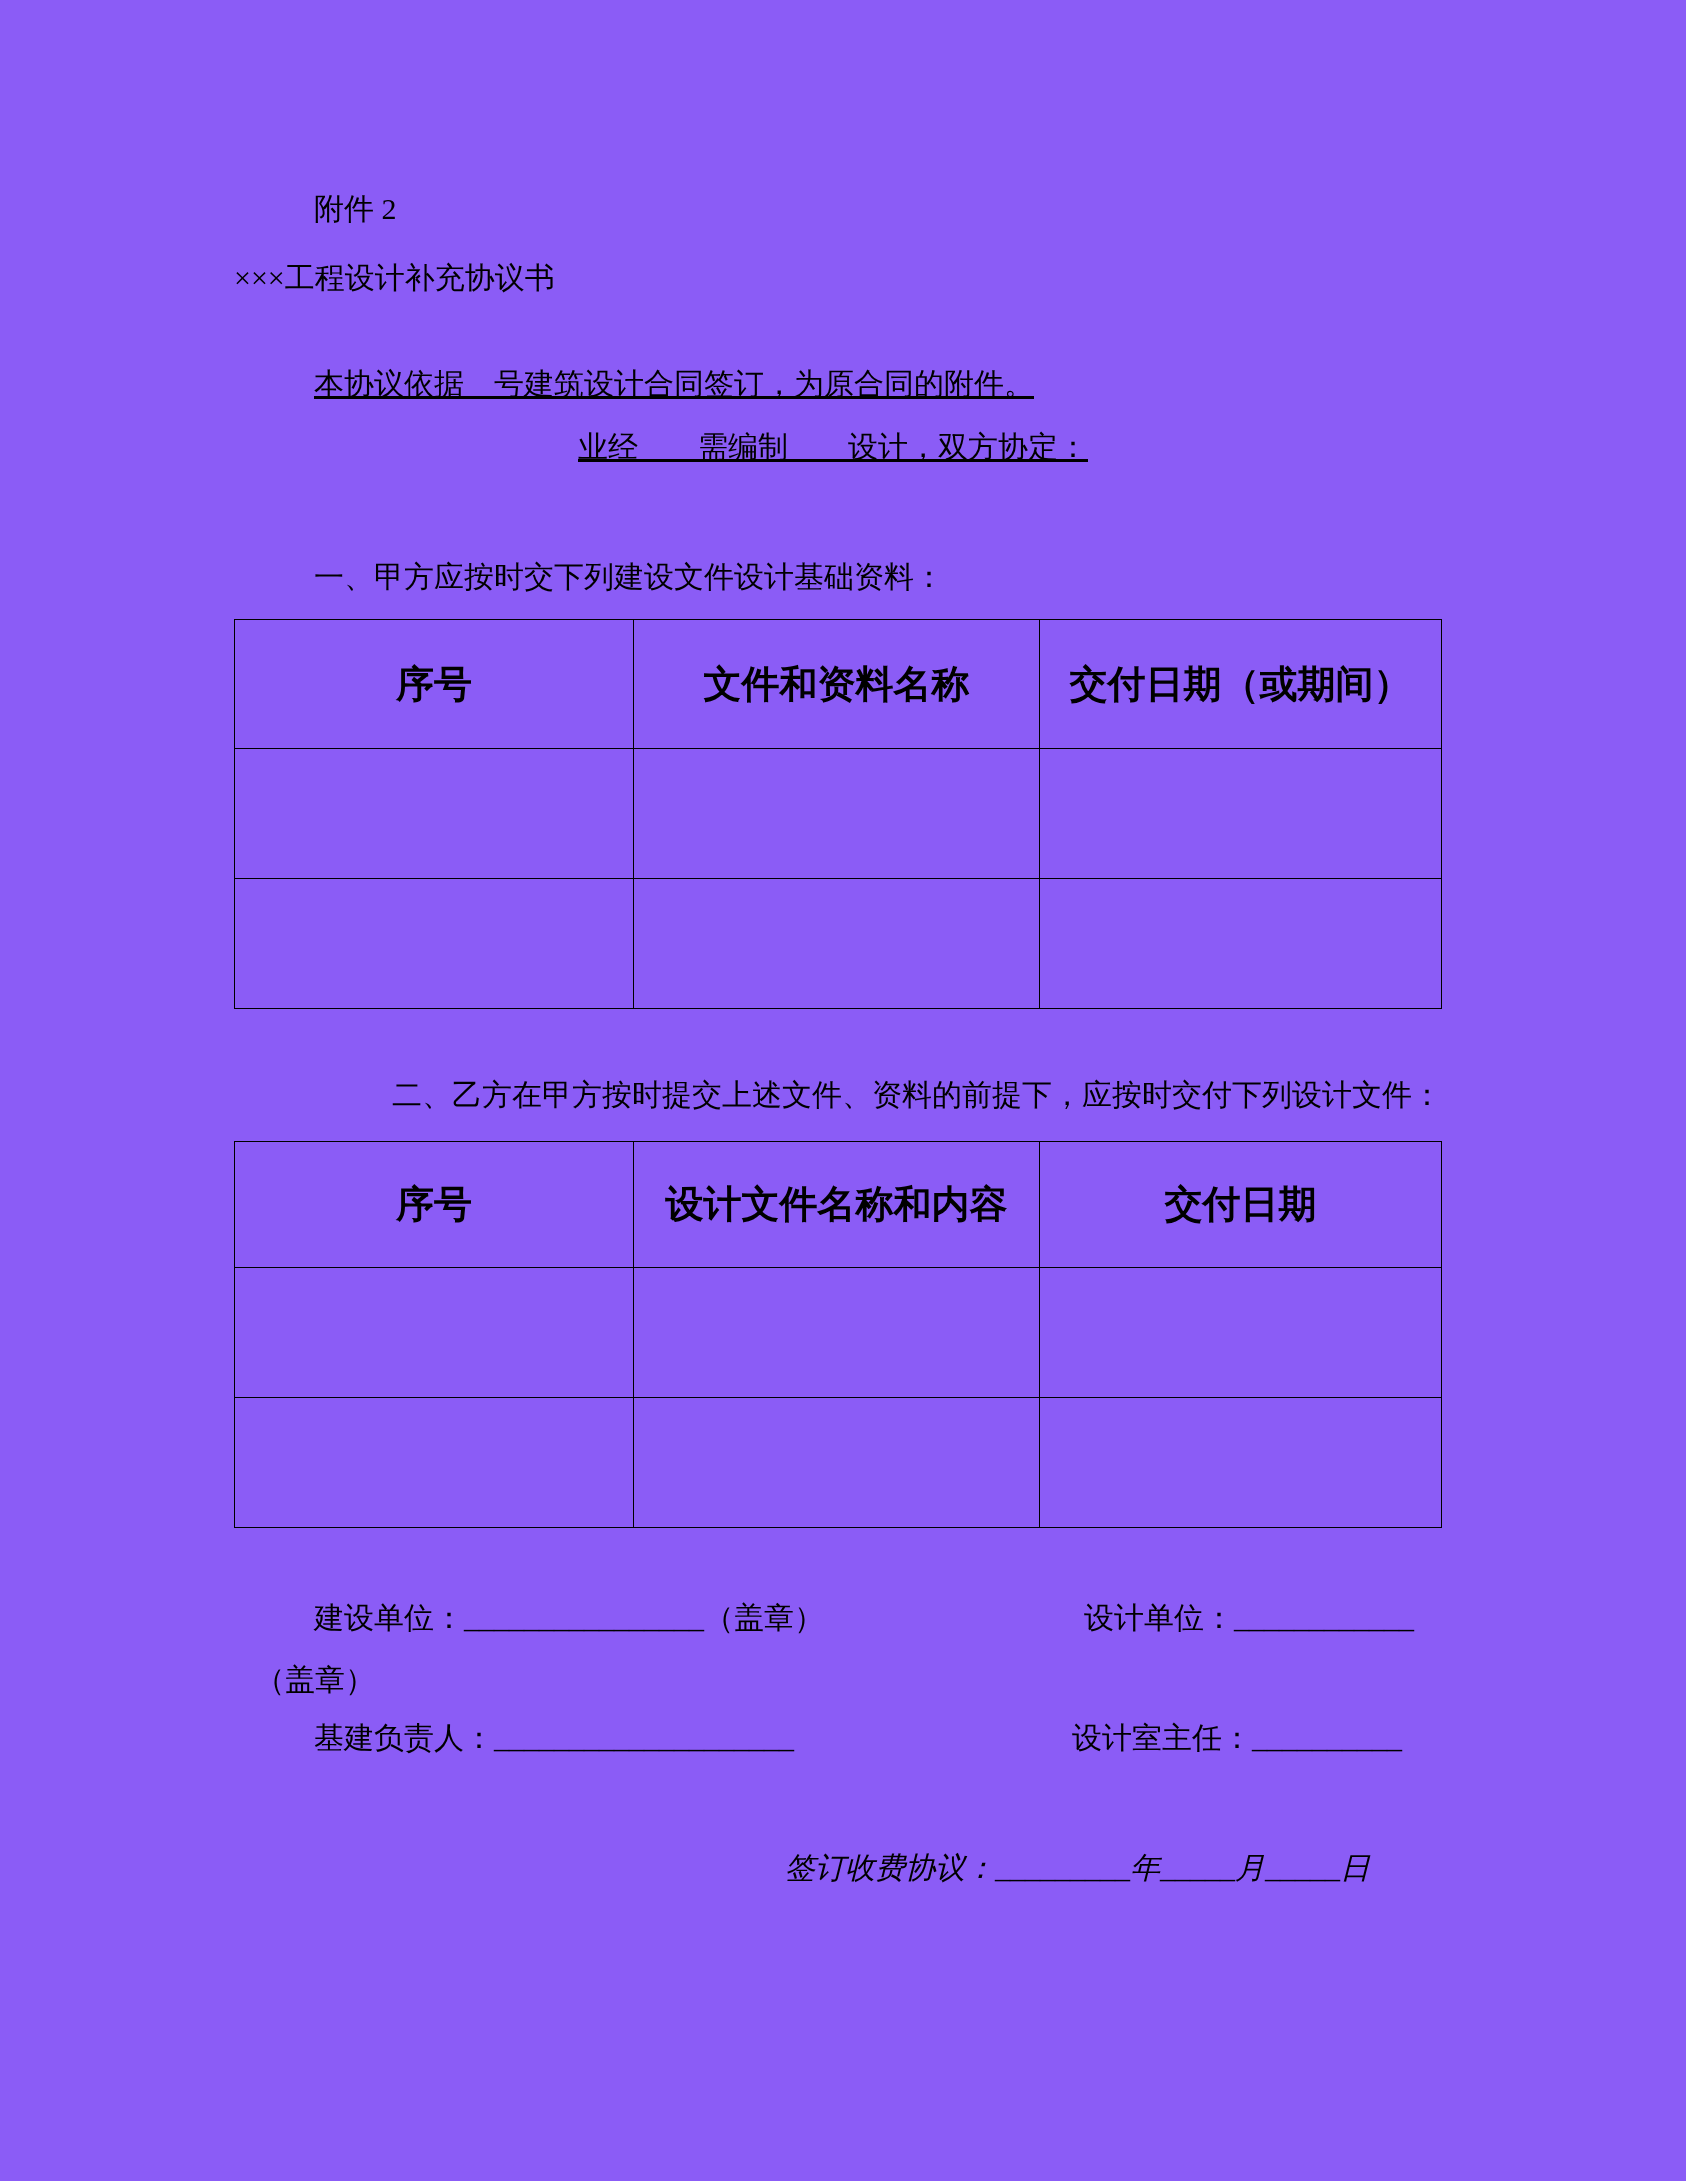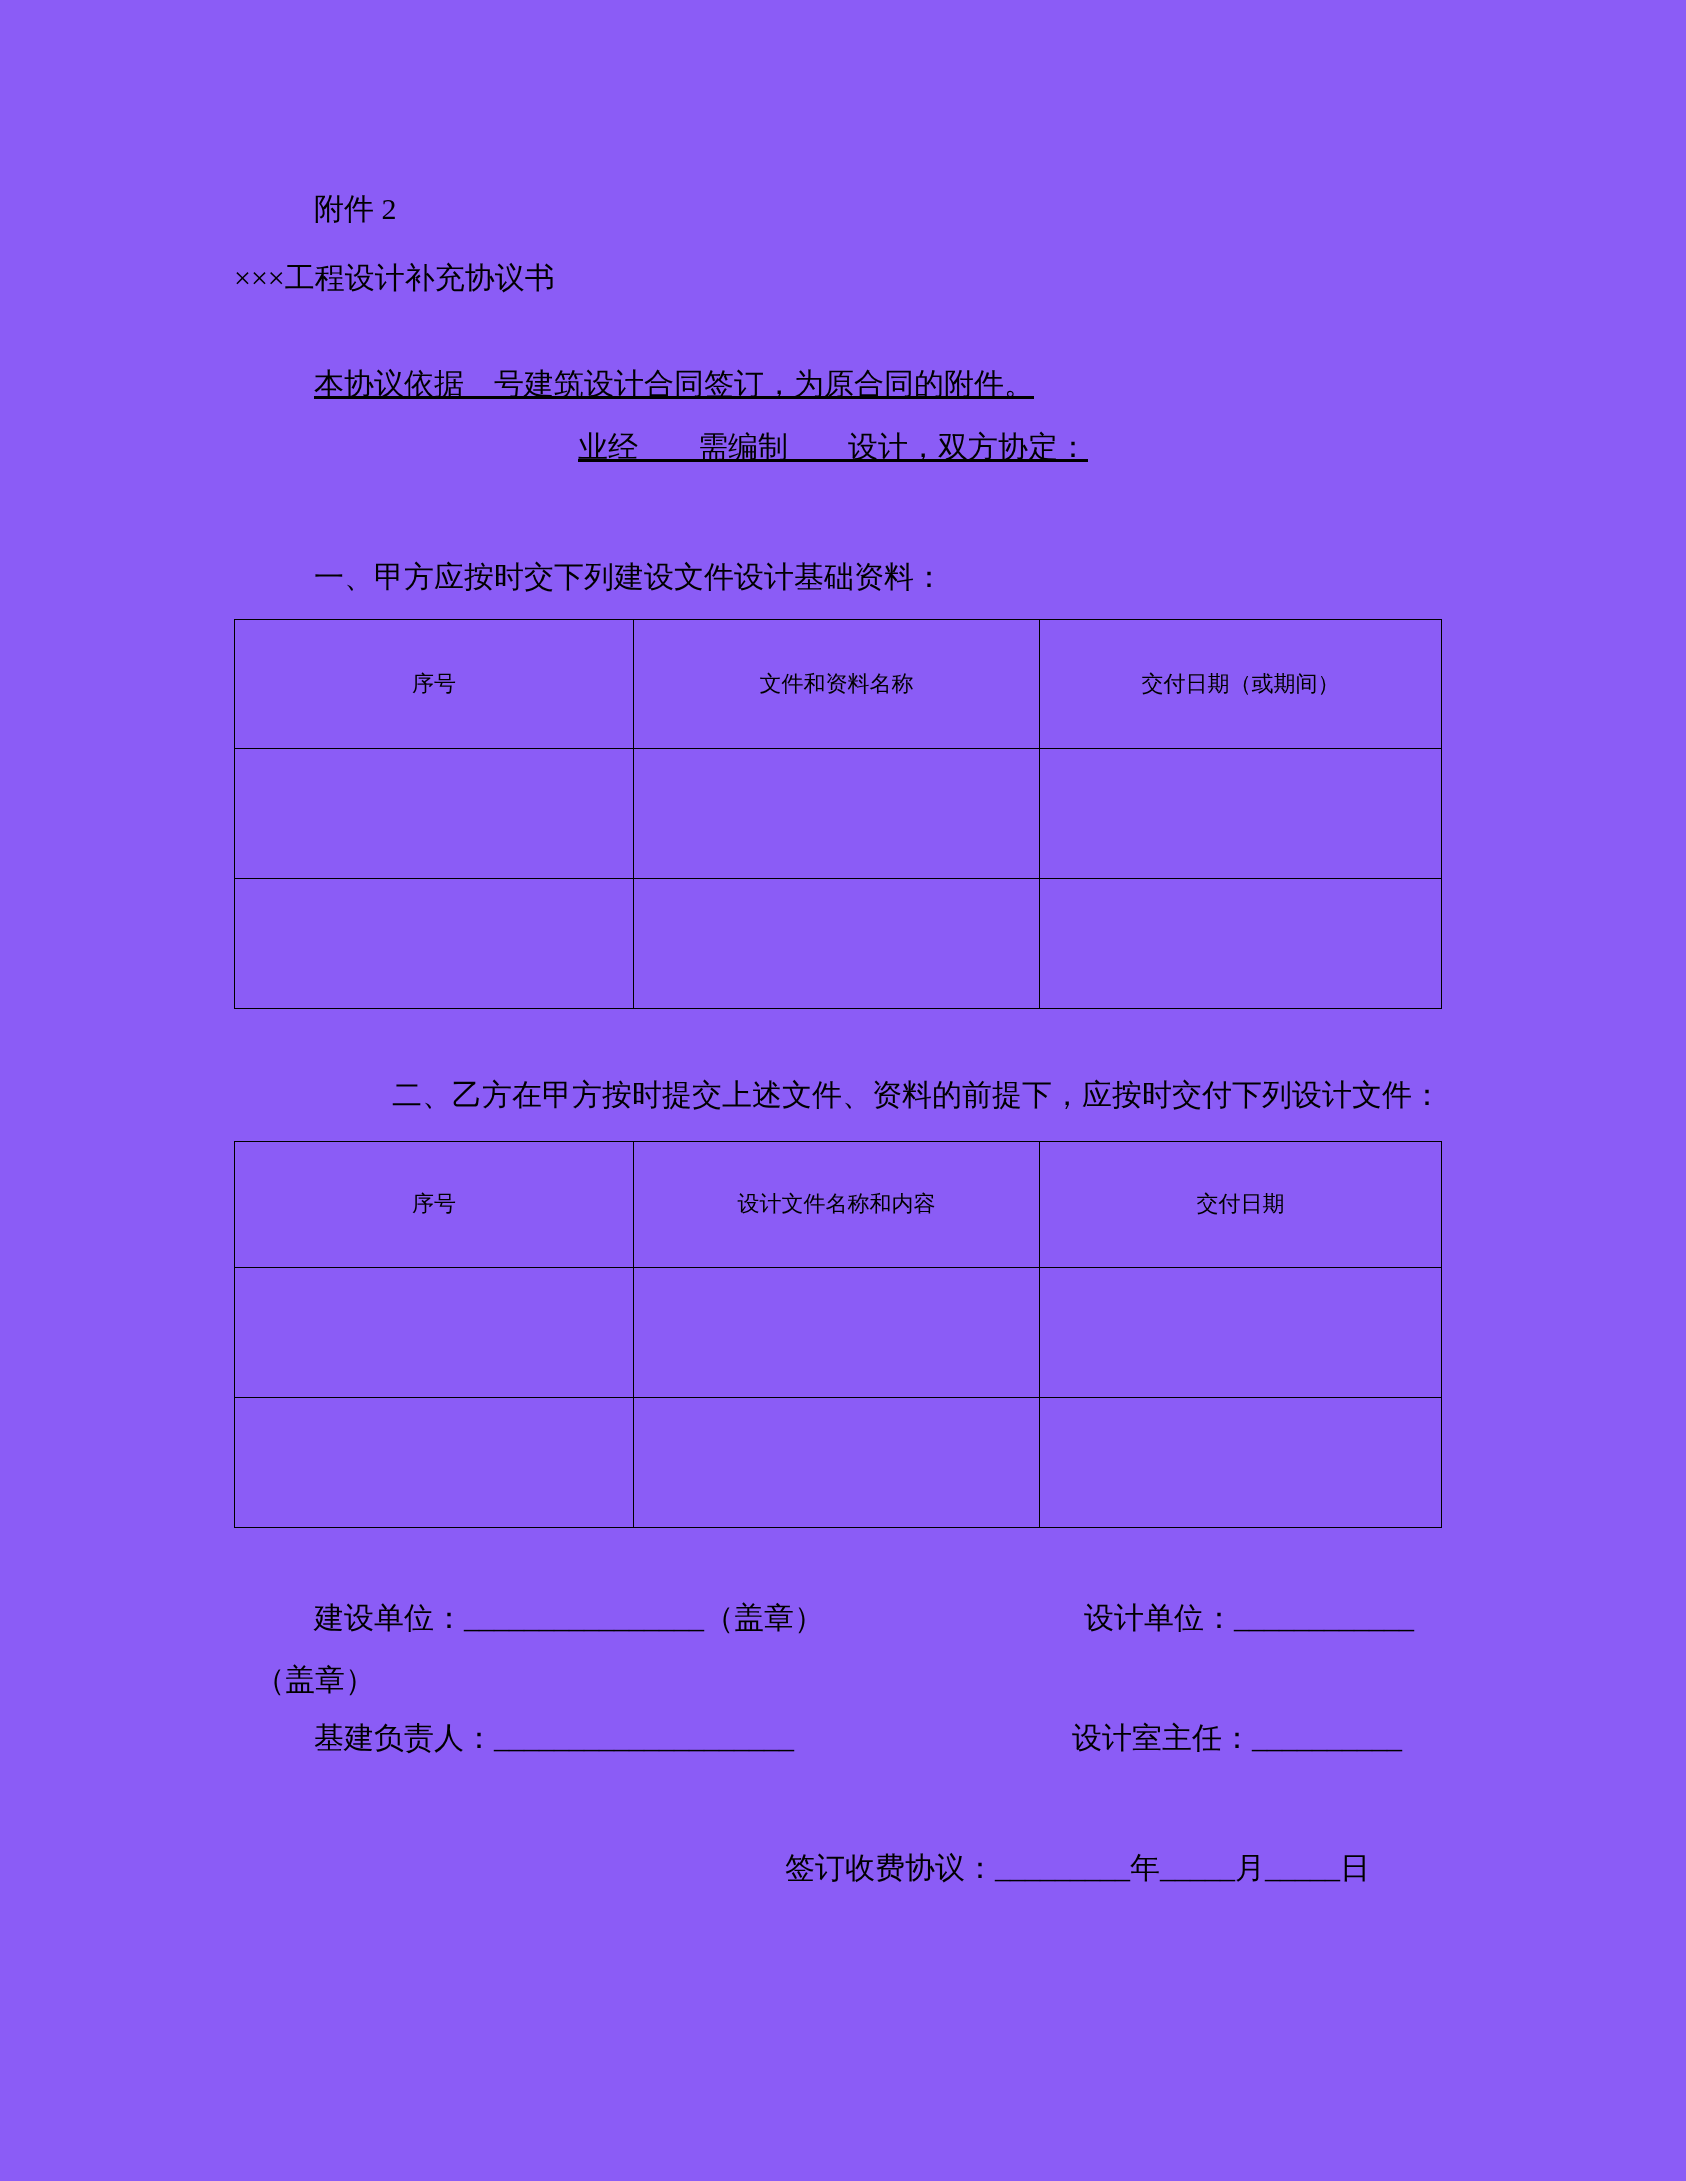--- a/index.html
+++ b/index.html
@@ -19,34 +19,34 @@
   .attachment-label { margin-top: 186px; margin-left: 80px; }
   .doc-title { margin-top: 23px; text-align: left; }
   .intro-1 { margin-top: 60px; margin-left: 80px; text-decoration: underline; }
   .intro-2 { margin-top: 16.5px; margin-left: 344px; text-decoration: underline; }
   .section-heading-1 { margin-top: 84px; margin-left: 80px; }
   .section-heading-2 { margin-top: 63px; margin-left: 80px; text-align: right; }
 
   table { border-collapse: collapse; width: 1208px; table-layout: fixed; }
   .tbl-1 { margin-top: 19px; }
   .tbl-2 { margin-top: 23px; }
-  th, td { border: 1.8px solid #000000; padding: 0; font-weight: normal; font-size: 22px; }
+  th, td { border: 1.8px solid #000000; padding: 0; font-weight: bold; font-size: 38px; }
   th { height: 128px; text-align: center; vertical-align: middle; }
   .tbl-2 th { height: 125px; }
   td { height: 129px; }
   col.c1 { width: 399px; }
   col.c2 { width: 406px; }
   col.c3 { width: 402px; }
 
   .sig-row { display: flex; margin-left: 80px; }
   .sig-row-1 { margin-top: 67px; gap: 12px; }
   .sig-row-2 { margin-top: 12px; }
   .sig-left { width: 758px; flex: none; }
   .seal-line { margin-top: 16.5px; margin-left: 21px; }
-  .fee-line { margin-top: 84px; margin-left: 551px; }
+  .fee-line { margin-top: 84px; margin-left: 551px; font-style: italic; }
 </style>
 </head>
 <body>
 
 <div class="page">
   <div class="content">
 
     <p class="attachment-label">附件 2</p>
 
     <p class="doc-title">×××工程设计补充协议书</p>

